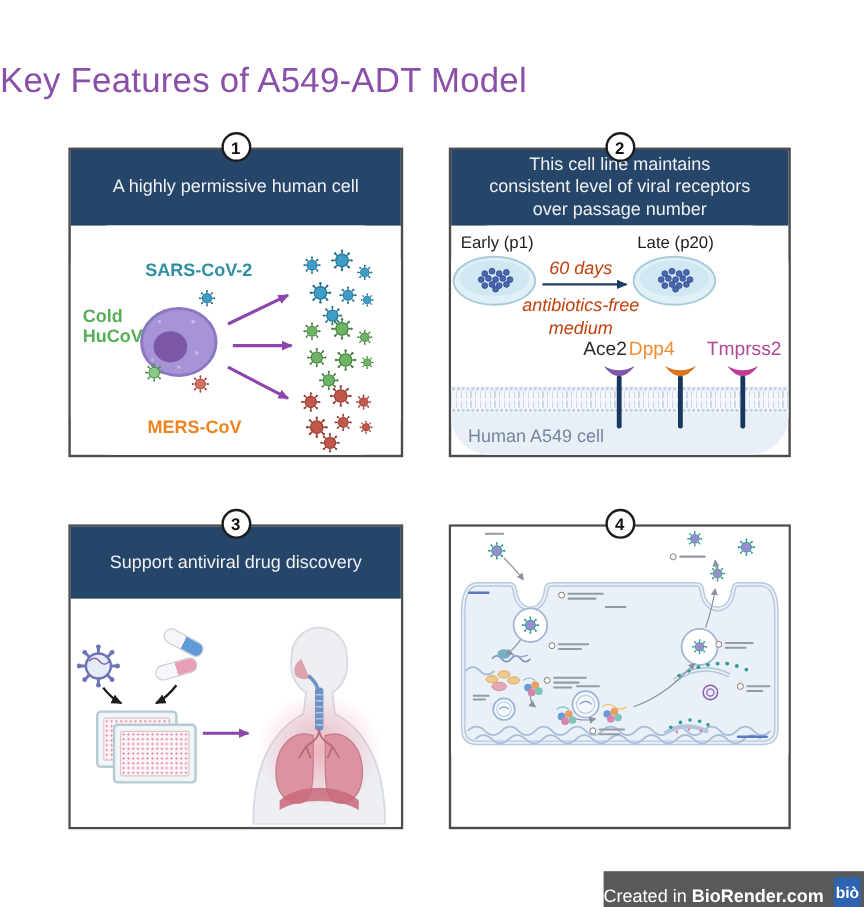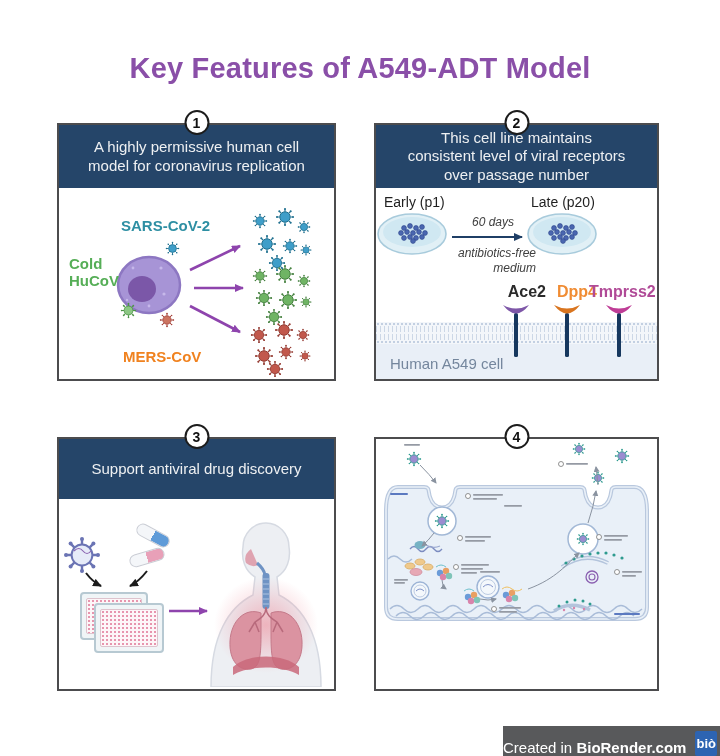--- a/index.html
+++ b/index.html
@@ -1,40 +1,40 @@
 <!DOCTYPE html>
 <html style="--title-purple: #8a4fa8; --header-navy: #254569; --teal: #2e8fa3; --green: #56ae57; --orange: #f0821f; --arrow-purple: #8e44ad; --navy-arrow: #1f3f66; --virus-blue: #3f9ec9; --virus-green: #6fb464; --virus-red: #c2584c; --receptor-ace2: #7e57a8; --receptor-dpp4: #d9751f; --receptor-tmprss2: #bf3d96; --stem-navy: #16375e; --dpp4-label: #f08c33; --tmprss2-label: #b04a97; --cell-label: #74869d; --footer-gray: #58595b; --logo-blue: #2d64b2;"><head>
 <meta charset="utf-8">
 <style>
   html,body{margin:0;padding:0;background:#fff;}
   .page{position:relative;width:720px;height:756px;background:#fff;overflow:hidden;
         font-family:"Liberation Sans",sans-serif;}
-  .title{position:absolute;top:52px;left:0;right:0;text-align:center;
-         font-size:29px;font-weight:bold;color:var(--title-purple,#8a4fa8);letter-spacing:.2px;}
+  .title{position:absolute;top:52px;left:0;right:0;
+         font-size:29px;font-weight:normal;color:var(--title-purple,#8a4fa8);letter-spacing:.2px;}
   .panel{position:absolute;border:2px solid #4c4c4e;background:#fff;box-sizing:border-box;}
   .p1{left:57px;top:123px;width:279px;height:258px;}
   .p2{left:374px;top:123px;width:285px;height:258px;}
   .p3{left:57px;top:437px;width:279px;height:254px;}
   .p4{left:374px;top:437px;width:285px;height:254px;}
   .p-header{position:relative;background:var(--header-navy,#254569);color:#eef0f2;text-align:center;
             display:flex;flex-direction:column;align-items:center;justify-content:center;
             font-size:15px;font-weight:500;line-height:1.22;box-sizing:border-box;}
   .hh63{height:63px;} .hh60{height:60px;align-items:center;}
   .badge{position:absolute;top:-15px;left:50%;transform:translateX(-50%);width:25px;height:25px;
          background:#fff;border:2px solid #1c1c1c;border-radius:50%;display:flex;align-items:center;
          justify-content:center;font-size:14px;font-weight:bold;color:#111;z-index:3;box-sizing:border-box;}
   .p-body{position:relative;background:#fff;overflow:hidden;}
-  .b191{height:191px;} .b190{height:190px;}
+  .b191{height:191px;border-radius:32px;} .b190{height:190px;}
   .abs{position:absolute;}
   .vlabel{font-weight:bold;font-size:15px;line-height:1.15;}
   .t-sars{color:var(--teal,#2e8fa3);} .t-green{color:var(--green,#56ae57);}
   .t-orange{color:var(--orange,#f0821f);}
   .lbl14{font-size:14px;color:#1f1f1f;}
-  .ital{font-style:italic;font-size:12px;color:#404040;text-align:right;line-height:1.25;}
-  .rec-lbl{font-size:16px;font-weight:700;text-align:right;width:60px;transform:translateX(-50%);}
+  .ital{font-style:italic;font-size:15px;color:#c2410c;text-align:center;line-height:1.25;}
+  .rec-lbl{font-size:16px;font-weight:400;text-align:left;width:60px;transform:translateX(-50%);}
   .c-ace2{color:#2b2b2b;} .c-dpp4{color:var(--dpp4-label,#f08c33);} .c-tmprss2{color:var(--tmprss2-label,#b04a97);}
   .membrane{position:absolute;left:0;right:0;top:134px;height:22px;background-color:#f3f6fa;
     background-image:
       radial-gradient(circle 1.3px at 2px 2px,#c3d0e2 95%,rgba(0,0,0,0)),
       radial-gradient(circle 1.3px at 2px 2px,#c3d0e2 95%,rgba(0,0,0,0)),
       repeating-linear-gradient(90deg,#ccd7e6 0 1px,rgba(0,0,0,0) 1px 4px),
       repeating-linear-gradient(90deg,#ccd7e6 0 1px,rgba(0,0,0,0) 1px 4px);
     background-size:4px 4px,4px 4px,100% 6px,100% 6px;
     background-position:0 0,0 18px,0 4px,0 12px;
     background-repeat:repeat-x,repeat-x,no-repeat,no-repeat;}
@@ -99,21 +99,20 @@
 </svg>
 
 <div class="page">
 
   <div class="title">Key Features of A549-ADT Model</div>
 
   <div class="panel p1">
     <div class="badge">1</div>
     <div class="p-header hh63">
       <span>A highly permissive human cell</span>
-      <span>model for coronavirus replication</span>
     </div>
     <div class="p-body b191">
       <svg class="abs" style="left:0;top:0" width="275" height="191" viewBox="0 0 275 191">
 
         <g>
           <ellipse cx="90" cy="97" rx="31" ry="28" fill="#a794d6" stroke="#8d77c2" stroke-width="2.5"></ellipse>
           <ellipse cx="83" cy="101" rx="14" ry="13" fill="#7b57a8"></ellipse>
           <circle cx="102" cy="80" r="1.6" fill="#c6b8ea"></circle>
             <circle cx="74" cy="80" r="1.4" fill="#c6b8ea"></circle>
           <circle cx="105" cy="106" r="1.6" fill="#c6b8ea"></circle>
@@ -222,21 +221,21 @@
               <circle cx="187" cy="53" r="2.4"></circle>
           </g>
         </g>
         <line x1="76" y1="49" x2="146" y2="49" stroke="var(--navy-arrow,#1f3f66)" stroke-width="2" marker-end="url(#mk-navy)"></line>
       </svg>
 
       <div class="abs ital" style="left:78px;top:27px;width:60px">60 days</div>
       <div class="abs ital" style="left:56px;top:58px;width:104px">antibiotics-free medium</div>
 
       <div class="abs rec-lbl c-ace2" style="left:140px;top:95px">Ace2</div>
-      <div class="abs rec-lbl c-dpp4" style="left:191px;top:95px">Dpp4</div>
+      <div class="abs rec-lbl c-dpp4" style="left:178px;top:95px">Dpp4</div>
       <div class="abs rec-lbl c-tmprss2" style="left:243px;top:95px">Tmprss2</div>
 
       <div class="membrane"></div>
       <div class="cytoplasm"></div>
       <div class="cell-lbl">Human A549 cell</div>
 
       <svg class="abs" style="left:125px;top:113px" width="30" height="58" viewBox="0 0 30 58">
         <rect x="13" y="12" width="4" height="44" rx="1.5" fill="var(--stem-navy,#16375e)"></rect>
         <path d="M2,4 Q15,21 28,4 Q15,11 2,4 Z" fill="var(--receptor-ace2,#7e57a8)"></path>
       </svg>

